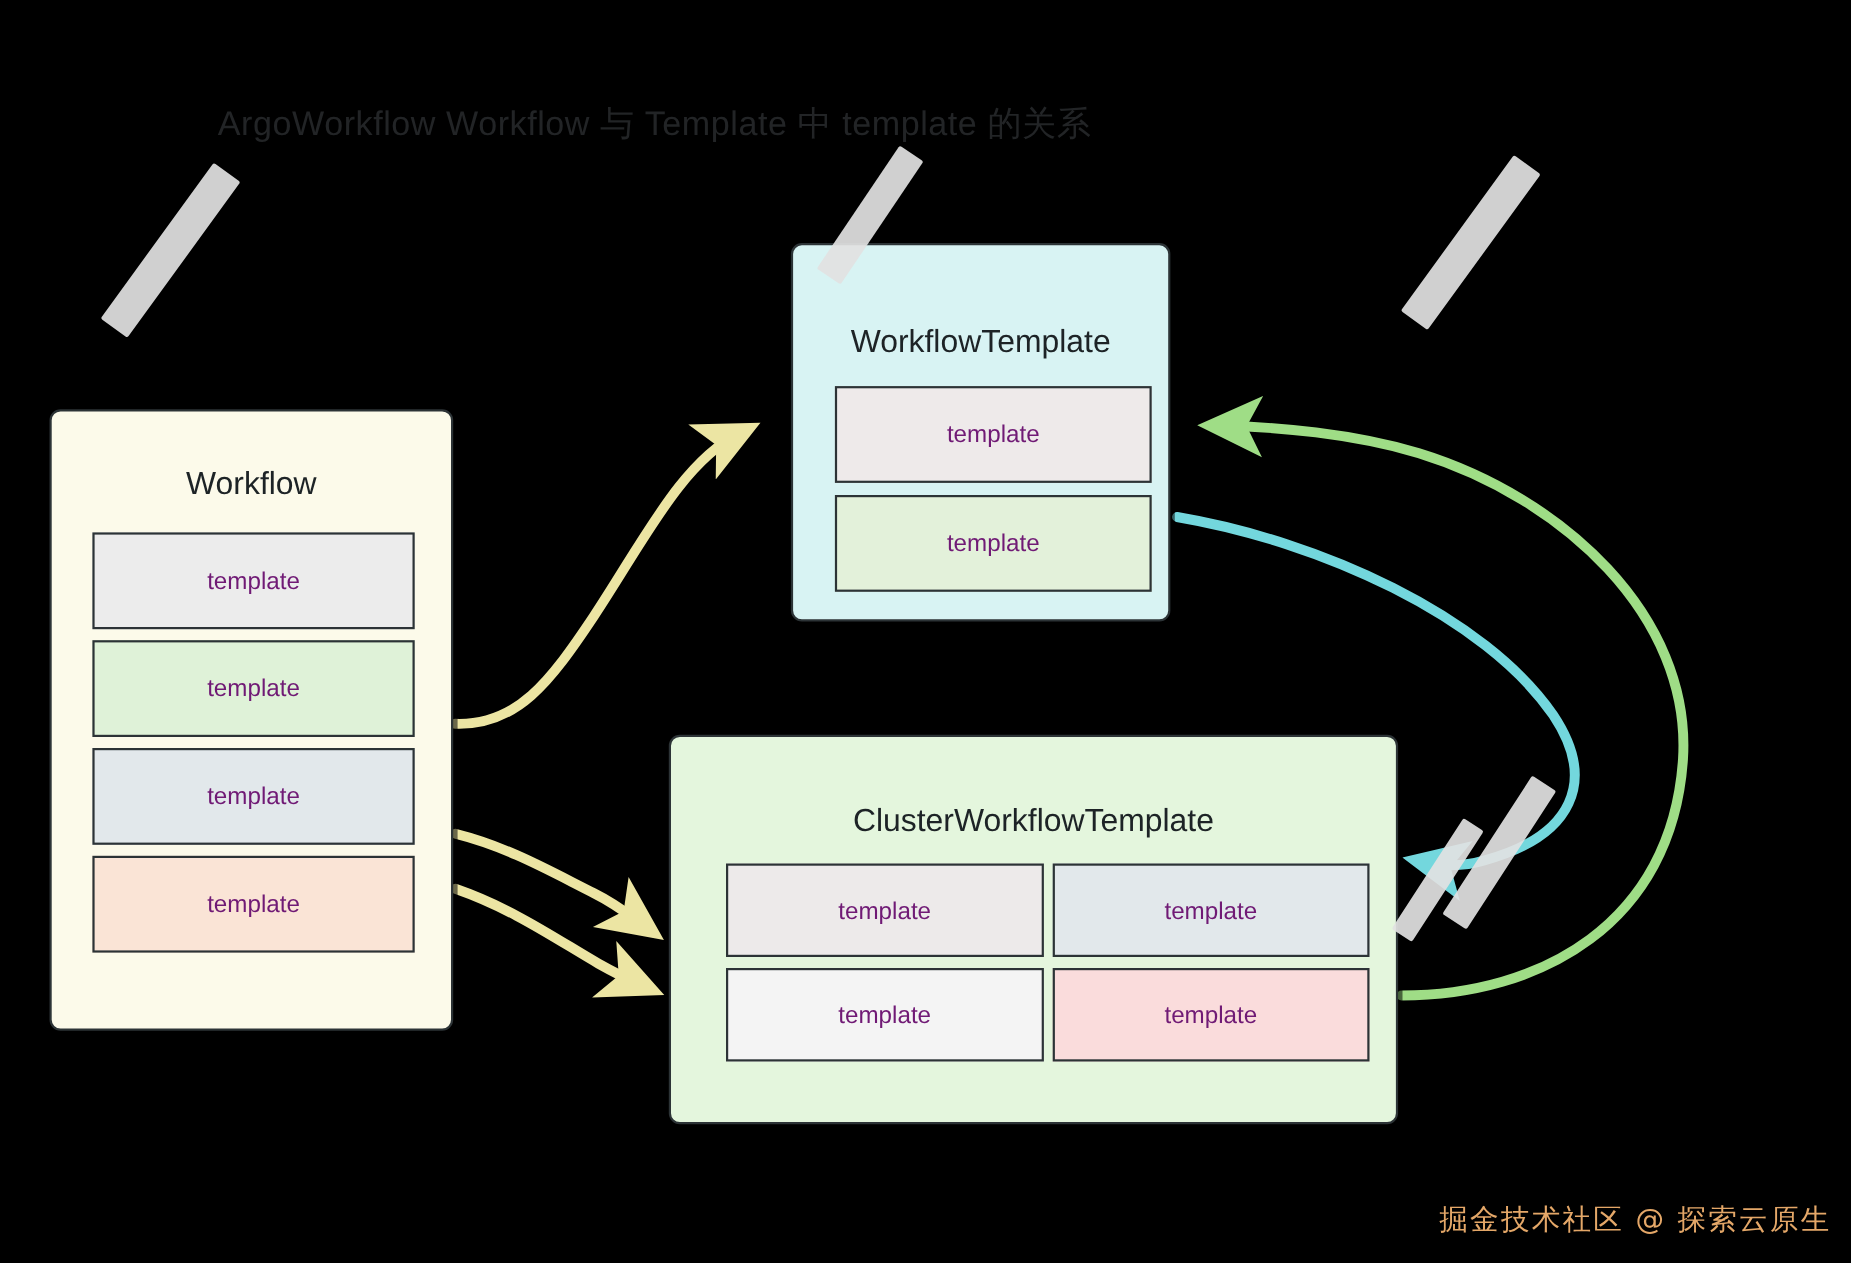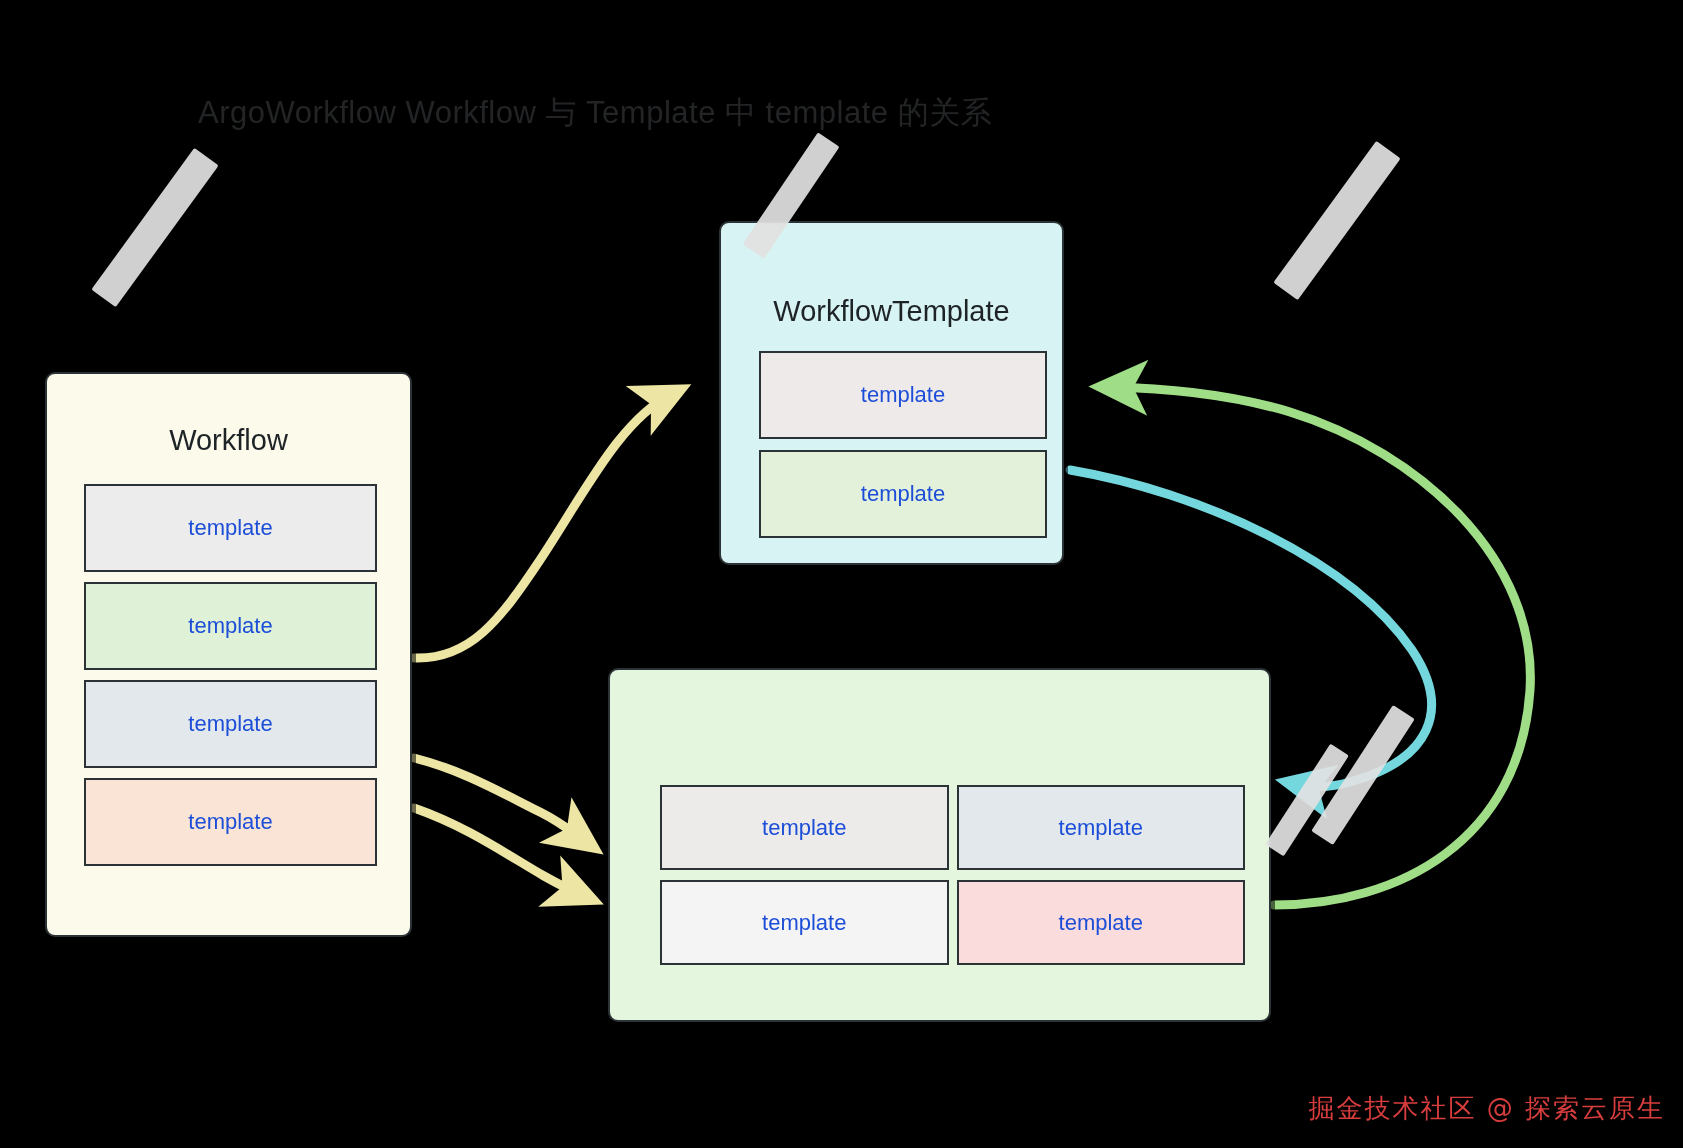--- a/index.html
+++ b/index.html
@@ -30,21 +30,21 @@
   }
   .node-title {
     text-align: center;
     font-size: 29px;
     color: #1d2326;
     line-height: 1;
   }
   .tpl {
     border: 2.5px solid #2c3336;
     display: flex; align-items: center; justify-content: center;
-    font-size: 22px; color: #1d4ed8;
+    font-size: 22px; color: #701a75;
   }
 
   
   #node-workflow { left: 45px; top: 372px; width: 367px; height: 565px; background: #fcfaea; }
   #node-workflow .node-title { margin-top: 52px; }
   #wf-templates { position: absolute; left: 37px; top: 110px; width: 293px; }
   #wf-templates .tpl { height: 88px; margin-bottom: 10px; }
 
   
   #node-workflowtemplate { left: 719px; top: 221px; width: 345px; height: 344px; background: #d8f3f3; }
@@ -67,21 +67,21 @@
     border-radius: 2px; pointer-events: none;
   }
   #wm-stripe-1 { left: 140px; top: 140px; width: 30px;  height: 175px; transform: rotate(36deg); }
   #wm-stripe-2 { left: 778px; top: 128px; width: 26px;  height: 135px; transform: rotate(34deg); }
   #wm-stripe-3 { left: 1322px; top: 133px; width: 30px; height: 175px; transform: rotate(36deg); }
   #wm-stripe-4 { left: 1350px; top: 700px; width: 26px; height: 150px; transform: rotate(33deg); }
   #wm-stripe-5 { left: 1296px; top: 740px; width: 22px; height: 120px; transform: rotate(33deg); }
 
   #wm-footer {
     position: absolute; right: 18px; bottom: 22px;
-    font-size: 26px; color: #ef4444; opacity: .9;
+    font-size: 26px; color: #fdba74; opacity: .9;
     letter-spacing: 2px; white-space: nowrap;
     font-family: "DejaVu Sans", sans-serif;
   }
 </style>
 </head>
 <body>
 
 <div id="canvas" style="background: rgb(0, 0, 0);">
 
   <div id="diagram-title">ArgoWorkflow Workflow 与 Template 中 template 的关系</div>
@@ -122,20 +122,21 @@
 
   <div class="node" id="node-workflowtemplate" style="background: rgb(216, 243, 243);">
     <div class="node-title">WorkflowTemplate</div>
     <div id="wt-templates">
       <div class="tpl" style="background: rgb(238, 234, 234);">template</div>
       <div class="tpl" style="background: rgb(227, 241, 218);">template</div>
     </div>
   </div>
 
   <div class="node" id="node-clusterworkflowtemplate" style="background: rgb(228, 246, 221);">
+    <div class="node-title">ClusterWorkflowTemplate</div>
     <div id="cwt-grid">
       <div class="tpl" style="background: rgb(237, 234, 234);">template</div>
       <div class="tpl" style="background: rgb(226, 232, 235);">template</div>
       <div class="tpl" style="background: rgb(244, 244, 244);">template</div>
       <div class="tpl" style="background: rgb(250, 220, 220);">template</div>
     </div>
   </div>
 
   <div class="wm-stripe" id="wm-stripe-1" style="background: rgb(226, 226, 226);"></div>
   <div class="wm-stripe" id="wm-stripe-2" style="background: rgb(226, 226, 226);"></div>

